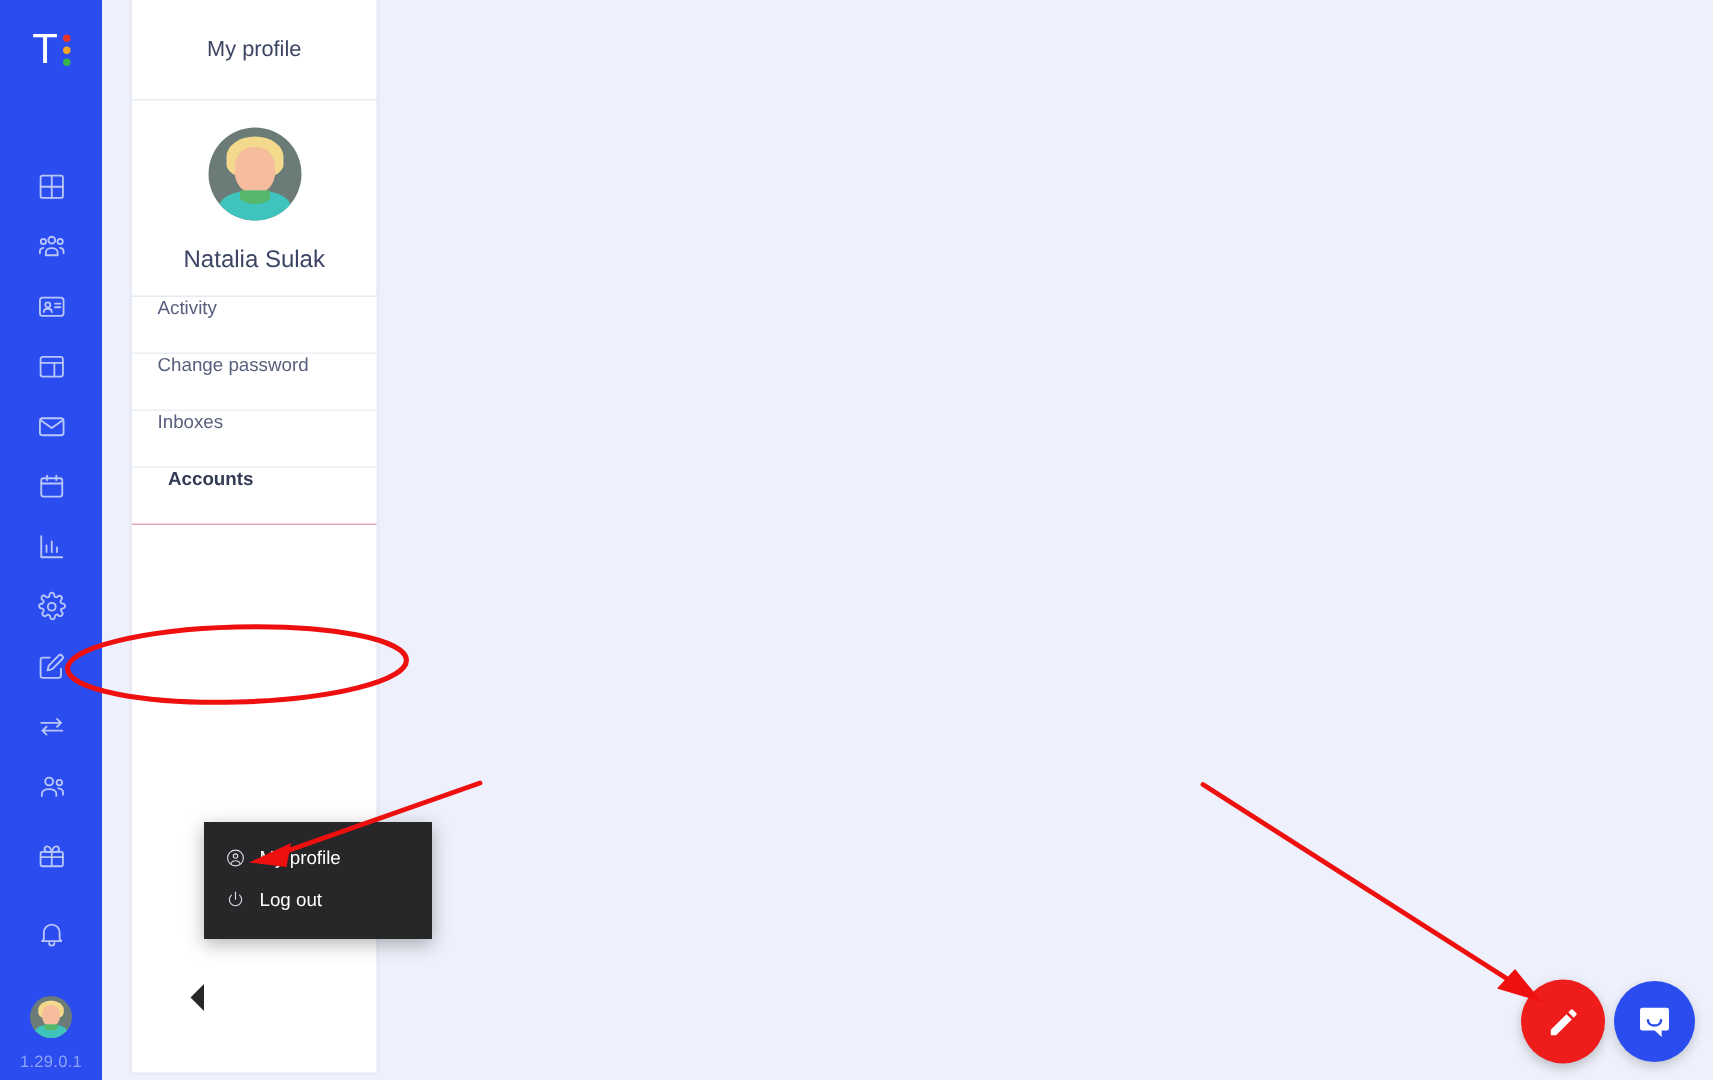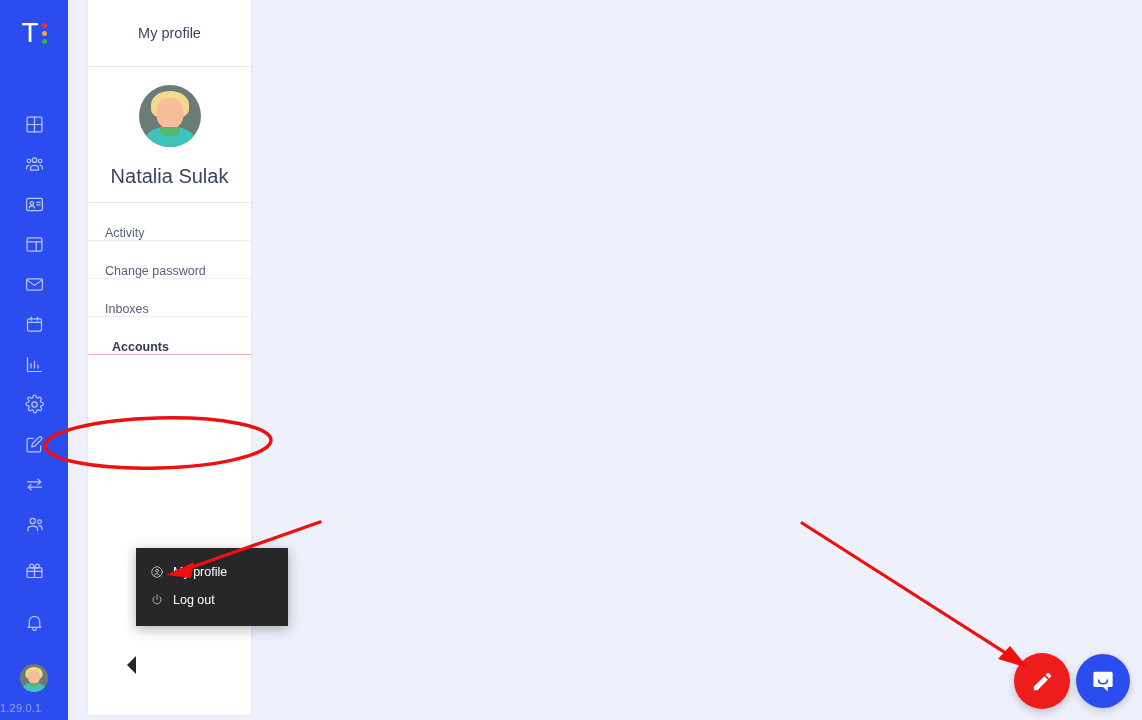--- a/index.html
+++ b/index.html
@@ -71,20 +71,21 @@
     margin-top: 38px;
     display: flex;
     flex-direction: column;
     align-items: center;
     gap: 0;
   }
   #rail-bottom-icons {
     margin-top: auto;
     display: flex;
     flex-direction: column;
+    align-items: center;
   }
   .rail-icon {
     width: 68px;
     height: 40px;
     display: flex;
     align-items: center;
     justify-content: center;
     cursor: pointer;
   }
   .rail-icon svg {
@@ -154,26 +155,26 @@
     height: 62px;
     border-radius: 50%;
     overflow: hidden;
     margin: 0 auto;
     position: relative;
     background: #6b7b78;
   }
   #panel-username {
     margin-top: 18px;
     color: #3c4463;
-    font-size: 20px;
+    font-size: 16px;
   }
   .panel-item {
     height: 37px;
     display: flex;
-    align-items: flex-end;
+    align-items: flex-start;
     padding-left: 17px;
     border-bottom: 1px solid #eceef4;
     color: #58607e;
     font-size: 12.5px;
     cursor: pointer;
     position: relative;
     background: #fff;
   }
   .panel-item.active {
     color: #333a54;

